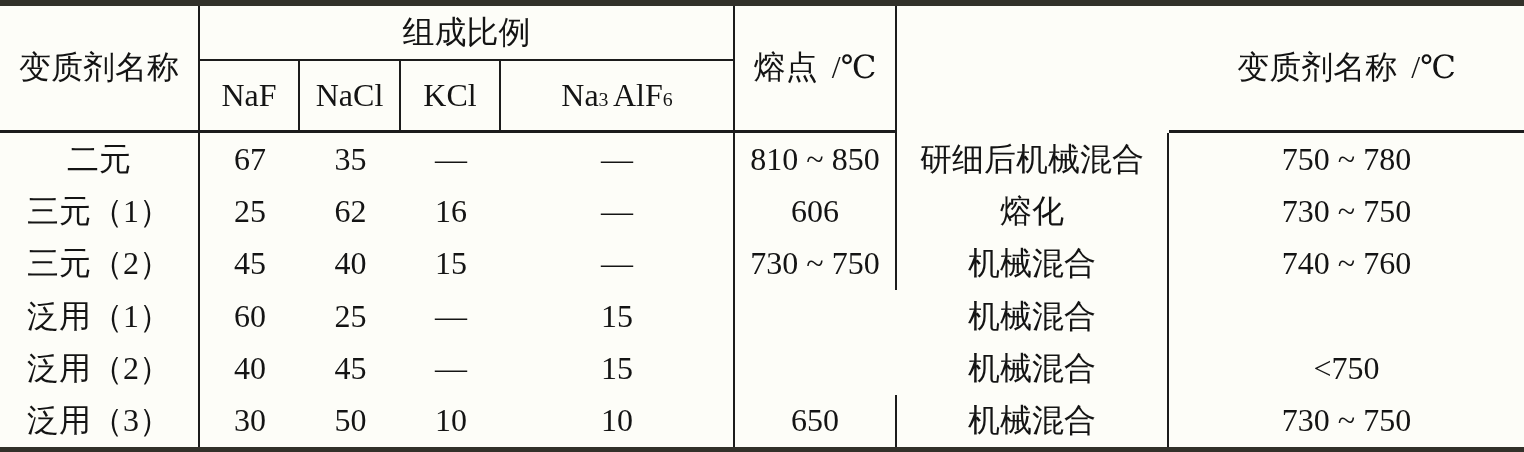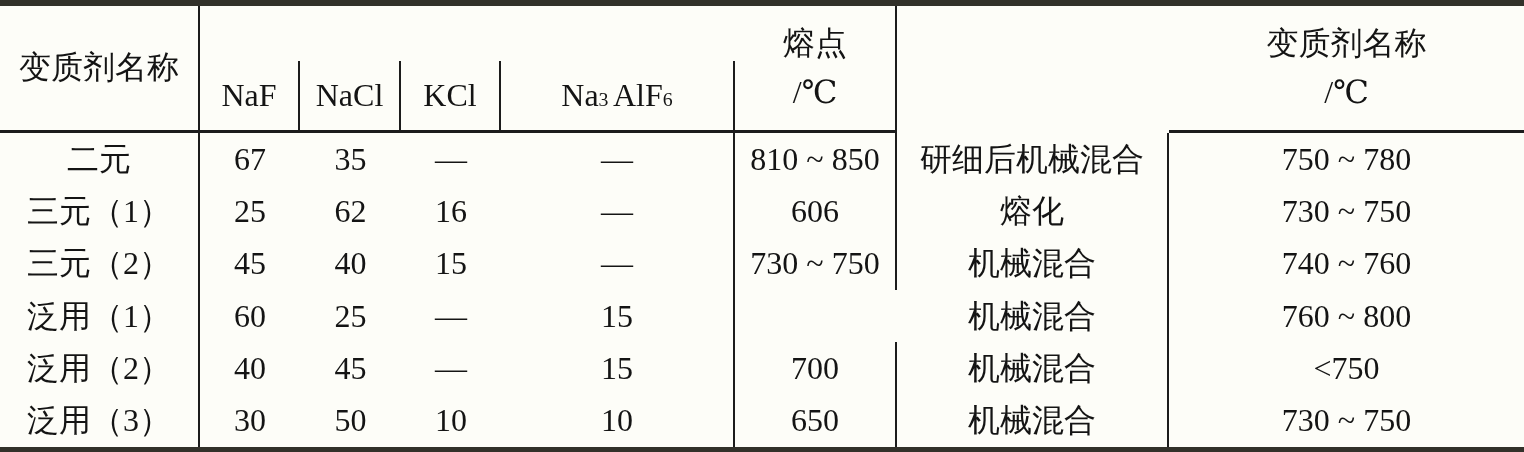--- a/index.html
+++ b/index.html
@@ -32,40 +32,41 @@
     display: flex;
     align-items: center;
     justify-content: center;
     white-space: nowrap;
     line-height: 1.1;
   }
   .br  { border-right: 2px solid #1c1c1c; }     
   .hb  { border-bottom: 3px solid #1c1c1c; }    
   .mb  { border-bottom: 2px solid #1c1c1c; }    
   .two-line {
-    flex-direction: column;
+    flex-direction: row;
     gap: 14px;
   }
   .two-line span { display: block; }
   sub.chem {
     font-size: 0.62em;
     line-height: 0;
     position: relative;
     top: 0.18em;
   }
   .chem-gap { margin-left: 0.14em; }
 </style>
 </head>
 <body>
 
 <div class="page">
   <div class="tbl">
 
     <div class="cell br hb" style="grid-column:1; grid-row:1/3">变质剂名称</div>
 
+    <div class="cell br mb" style="grid-column:2/6; grid-row:1">组成比例</div>
 
     <div class="cell br hb" style="grid-column:2; grid-row:2">NaF</div>
 
     <div class="cell br hb" style="grid-column:4; grid-row:2">KCl</div>
 
     <div class="cell br hb" style="grid-column:3; grid-row:2">NaCl</div>
 
     <div class="cell br hb" style="grid-column:5; grid-row:2">
       <span>Na</span>
         <sub class="chem">3</sub>
@@ -110,28 +111,26 @@
     <div class="cell br" style="grid-column:6; grid-row:5">730 ~ 750</div>
     <div class="cell br" style="grid-column:7; grid-row:5">机械混合</div>
     <div class="cell" style="grid-column:8; grid-row:5">740 ~ 760</div>
 
     <div class="cell br" style="grid-column:1; grid-row:6">泛用（1）</div>
     <div class="cell" style="grid-column:2; grid-row:6">60</div>
     <div class="cell" style="grid-column:3; grid-row:6">25</div>
     <div class="cell" style="grid-column:4; grid-row:6">—</div>
     <div class="cell br" style="grid-column:5; grid-row:6">15</div>
     <div class="cell br" style="grid-column:7; grid-row:6">机械混合</div>
-    <div class="cell" style="grid-column:8; grid-row:6">760 ~ 800</div>
 
     <div class="cell br" style="grid-column:1; grid-row:7">泛用（2）</div>
     <div class="cell" style="grid-column:2; grid-row:7">40</div>
     <div class="cell" style="grid-column:3; grid-row:7">45</div>
     <div class="cell" style="grid-column:4; grid-row:7">—</div>
     <div class="cell br" style="grid-column:5; grid-row:7">15</div>
-    <div class="cell br" style="grid-column:6; grid-row:7">700</div>
     <div class="cell br" style="grid-column:7; grid-row:7">机械混合</div>
     <div class="cell" style="grid-column:8; grid-row:7">&lt;750</div>
 
     <div class="cell br" style="grid-column:1; grid-row:8">泛用（3）</div>
     <div class="cell" style="grid-column:2; grid-row:8">30</div>
     <div class="cell" style="grid-column:3; grid-row:8">50</div>
     <div class="cell" style="grid-column:4; grid-row:8">10</div>
     <div class="cell br" style="grid-column:5; grid-row:8">10</div>
     <div class="cell br" style="grid-column:6; grid-row:8">650</div>
     <div class="cell br" style="grid-column:7; grid-row:8">机械混合</div>

